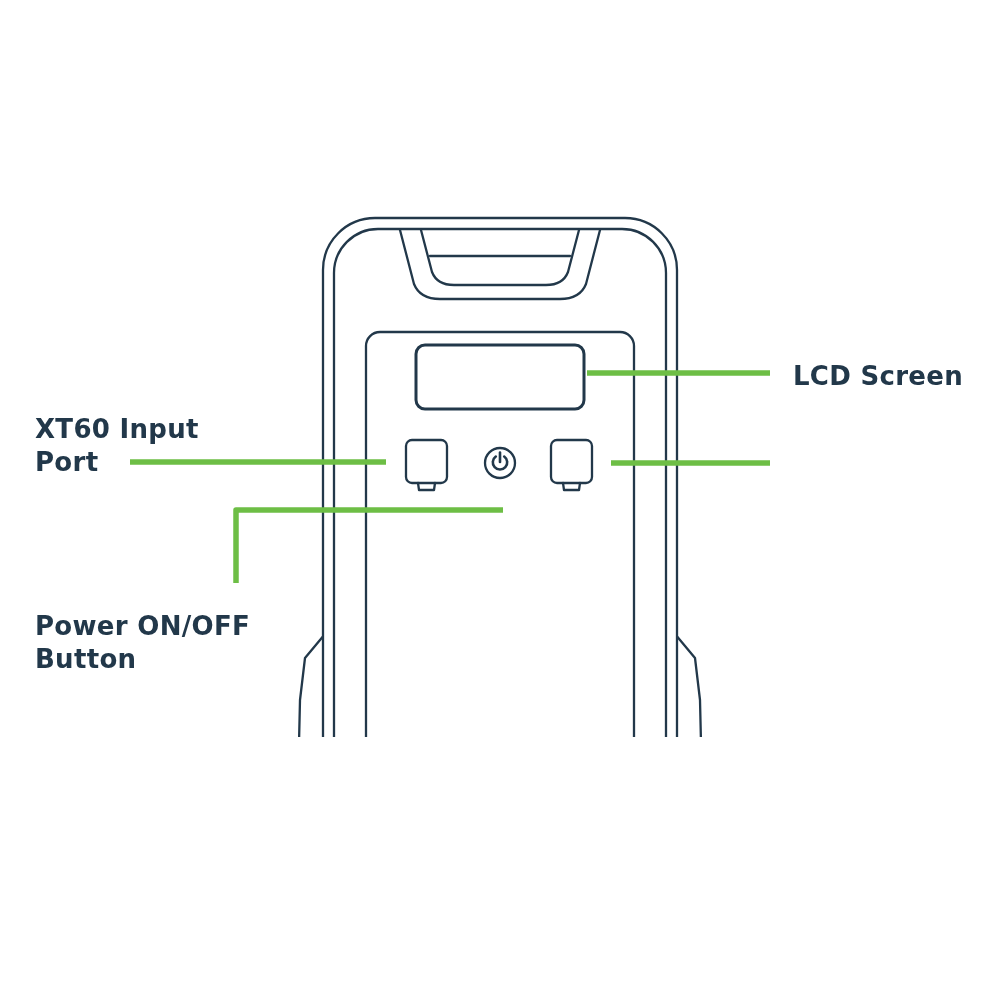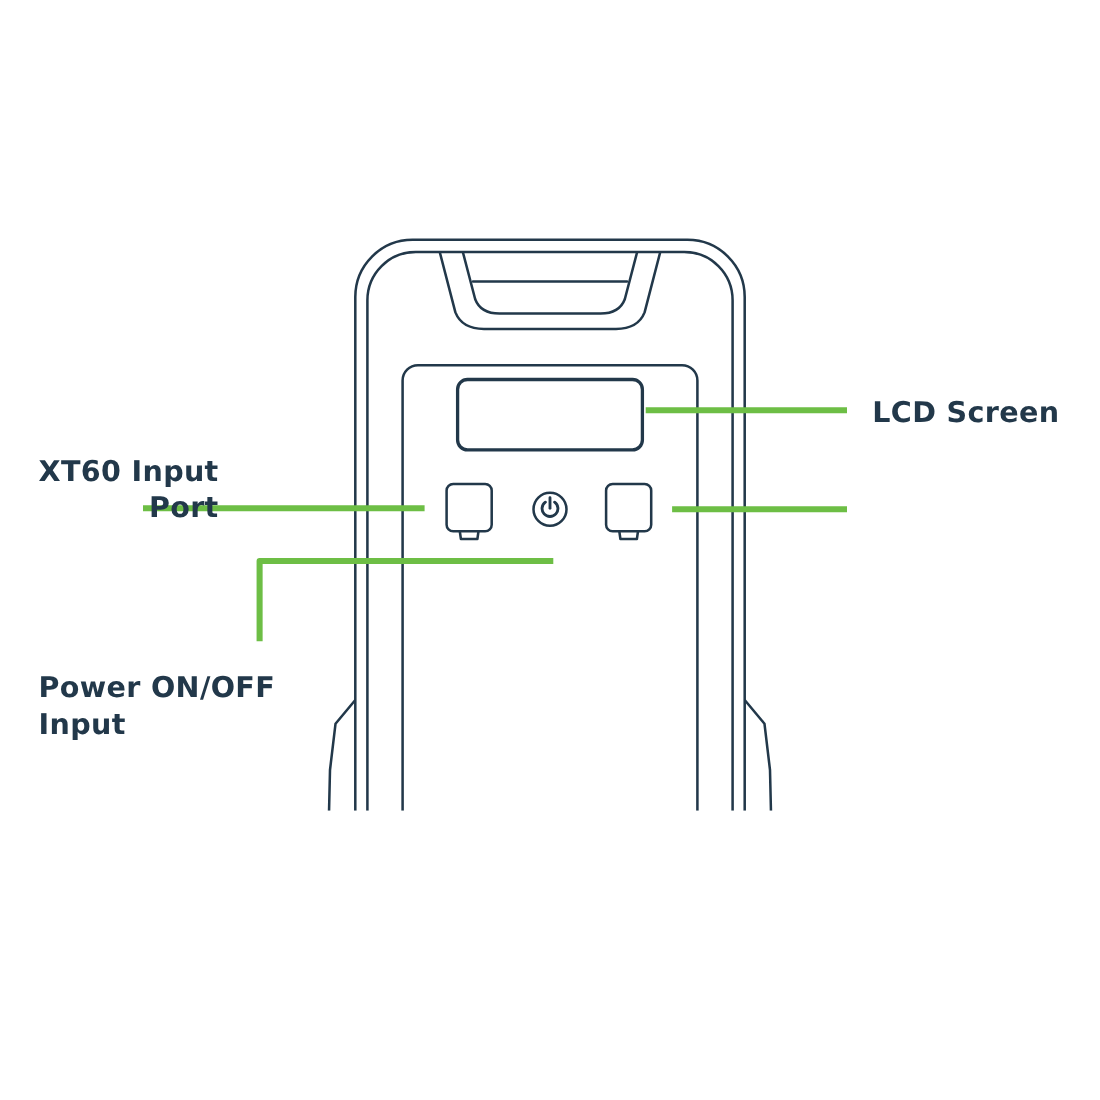--- a/index.html
+++ b/index.html
@@ -25,21 +25,21 @@
     position:absolute;
     color:var(--outline);
     font-size:26px;
     font-weight:bold;
     line-height:33px;
     letter-spacing:0.3px;
     white-space:pre-line;
   }
   .lbl-lcd{left:793px;top:360px;}
   .lbl-usb{left:793px;top:449px;}
-  .lbl-xt60{left:35px;top:413px;text-align:right;}
+  .lbl-xt60{left:35px;top:413px;}
   .lbl-power{left:35px;top:610px;}
 </style>
 </head>
 <body>
 
 <div class="stage">
 
   <svg viewBox="0 0 1000 1000" width="1000" height="1000">
 
     <g>
@@ -93,15 +93,15 @@
       <path class="accent-line" d="M 130 462 L 386 462"></path>
       <path class="accent-line" d="M 611 463 L 770 463"></path>
       <path class="accent-line" d="M 503 510 L 236 510 L 236 583"></path>
     </g>
   </svg>
 
   <div class="callout-label lbl-lcd">LCD Screen</div>
   <div class="callout-label lbl-xt60">XT60 Input
 Port</div>
   <div class="callout-label lbl-power">Power ON/OFF
-Input</div>
+Button</div>
 
 </div>
 
 </body></html>

